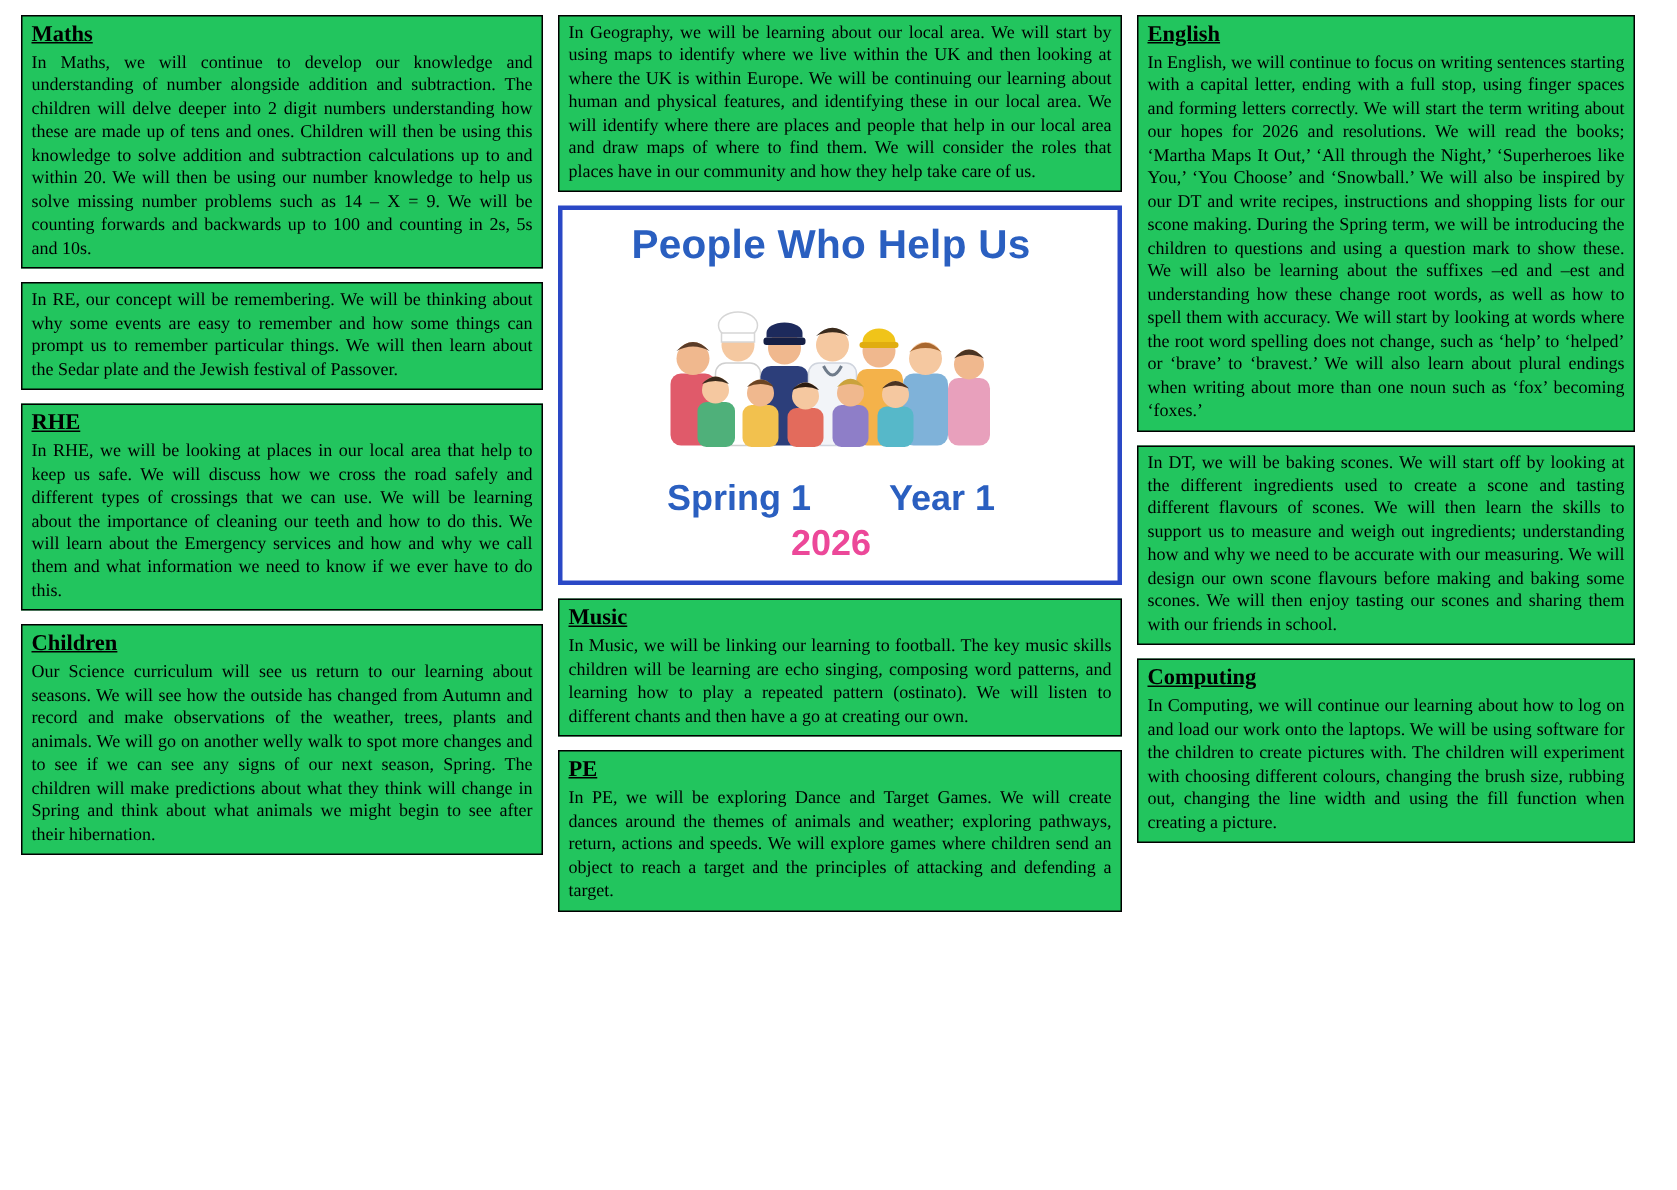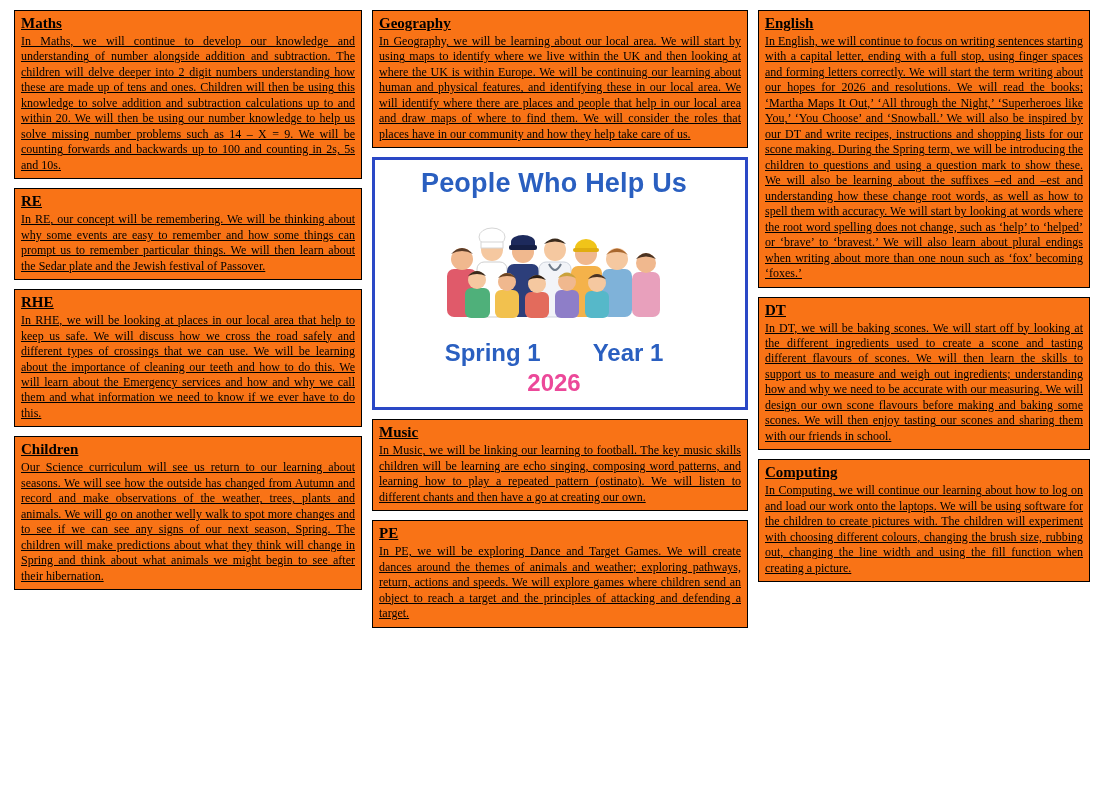--- a/index.html
+++ b/index.html
@@ -29,22 +29,21 @@
   }
   .col-left  { width: 348px; flex: 0 0 348px; }
   .col-mid   { width: 376px; flex: 0 0 376px; }
   .col-right { width: 332px; flex: 0 0 332px; }
 
   .card {
     border: 1px solid #000000;
     padding: 3px 6px 5px 6px;
     margin-bottom: 9px;
     box-sizing: border-box;
-    background: #f97316;
-    text-decoration: underline;
+    background: #22c55e;
   }
   .card h2 {
     font-size: 15px;
     font-weight: bold;
     margin: 0 0 2px 0;
     text-decoration: underline;
     line-height: 1.2;
   }
   .card p {
     margin: 0;
@@ -103,40 +102,38 @@
   <div class="columns">
 
     <div class="col-left">
 
       <div class="card">
         <h2>Maths</h2>
         <p>In Maths, we will continue to develop our knowledge and understanding of number alongside addition and subtraction. The children will delve deeper into 2 digit numbers understanding how these are made up of tens and ones. Children will then be using this knowledge to solve addition and subtraction calculations up to and within 20. We will then be using our number knowledge to help us solve missing number problems such as 14 – X = 9. We will be counting forwards and backwards up to 100 and counting in 2s, 5s and 10s.</p>
       </div>
 
       <div class="card">
-        <h2>RE</h2>
         <p>In RE, our concept will be remembering. We will be thinking about why some events are easy to remember and how some things can prompt us to remember particular things. We will then learn about the Sedar plate and the Jewish festival of Passover.</p>
       </div>
 
       <div class="card">
         <h2>RHE</h2>
         <p>In RHE, we will be looking at places in our local area that help to keep us safe. We will discuss how we cross the road safely and different types of crossings that we can use. We will be learning about the importance of cleaning our teeth and how to do this. We will learn about the Emergency services and how and why we call them and what information we need to know if we ever have to do this.</p>
       </div>
 
       <div class="card">
         <h2>Children</h2>
         <p>Our Science curriculum will see us return to our learning about seasons. We will see how the outside has changed from Autumn and record and make observations of the weather, trees, plants and animals. We will go on another welly walk to spot more changes and to see if we can see any signs of our next season, Spring. The children will make predictions about what they think will change in Spring and think about what animals we might begin to see after their hibernation.</p>
       </div>
 
     </div>
 
     <div class="col-mid">
 
       <div class="card">
-        <h2>Geography</h2>
         <p>In Geography, we will be learning about our local area. We will start by using maps to identify where we live within the UK and then looking at where the UK is within Europe. We will be continuing our learning about human and physical features, and identifying these in our local area. We will identify where there are places and people that help in our local area and draw maps of where to find them. We will consider the roles that places have in our community and how they help take care of us.</p>
       </div>
 
       <div class="feature">
         <div class="title">People Who Help Us</div>
 
         <div class="art">
           <svg width="250" height="112" viewBox="0 0 250 112" aria-hidden="true">
 
             <g>
@@ -219,21 +216,20 @@
     </div>
 
     <div class="col-right">
 
       <div class="card">
         <h2>English</h2>
         <p>In English, we will continue to focus on writing sentences starting with a capital letter, ending with a full stop, using finger spaces and forming letters correctly. We will start the term writing about our hopes for 2026 and resolutions. We will read the books; ‘Martha Maps It Out,’ ‘All through the Night,’ ‘Superheroes like You,’ ‘You Choose’ and ‘Snowball.’ We will also be inspired by our DT and write recipes, instructions and shopping lists for our scone making. During the Spring term, we will be introducing the children to questions and using a question mark to show these. We will also be learning about the suffixes –ed and –est and understanding how these change root words, as well as how to spell them with accuracy. We will start by looking at words where the root word spelling does not change, such as ‘help’ to ‘helped’ or ‘brave’ to ‘bravest.’ We will also learn about plural endings when writing about more than one noun such as ‘fox’ becoming ‘foxes.’</p>
       </div>
 
       <div class="card">
-        <h2>DT</h2>
         <p>In DT, we will be baking scones. We will start off by looking at the different ingredients used to create a scone and tasting different flavours of scones. We will then learn the skills to support us to measure and weigh out ingredients; understanding how and why we need to be accurate with our measuring. We will design our own scone flavours before making and baking some scones.  We will then enjoy tasting our scones and sharing them with our friends in school.</p>
       </div>
 
       <div class="card">
         <h2>Computing</h2>
         <p>In Computing, we will continue our learning about how to log on and load our work onto the laptops. We will be using software for the children to create pictures with. The children will experiment with choosing different colours, changing the brush size, rubbing out, changing the line width and using the fill function when creating a picture.</p>
       </div>
 
     </div>
 

